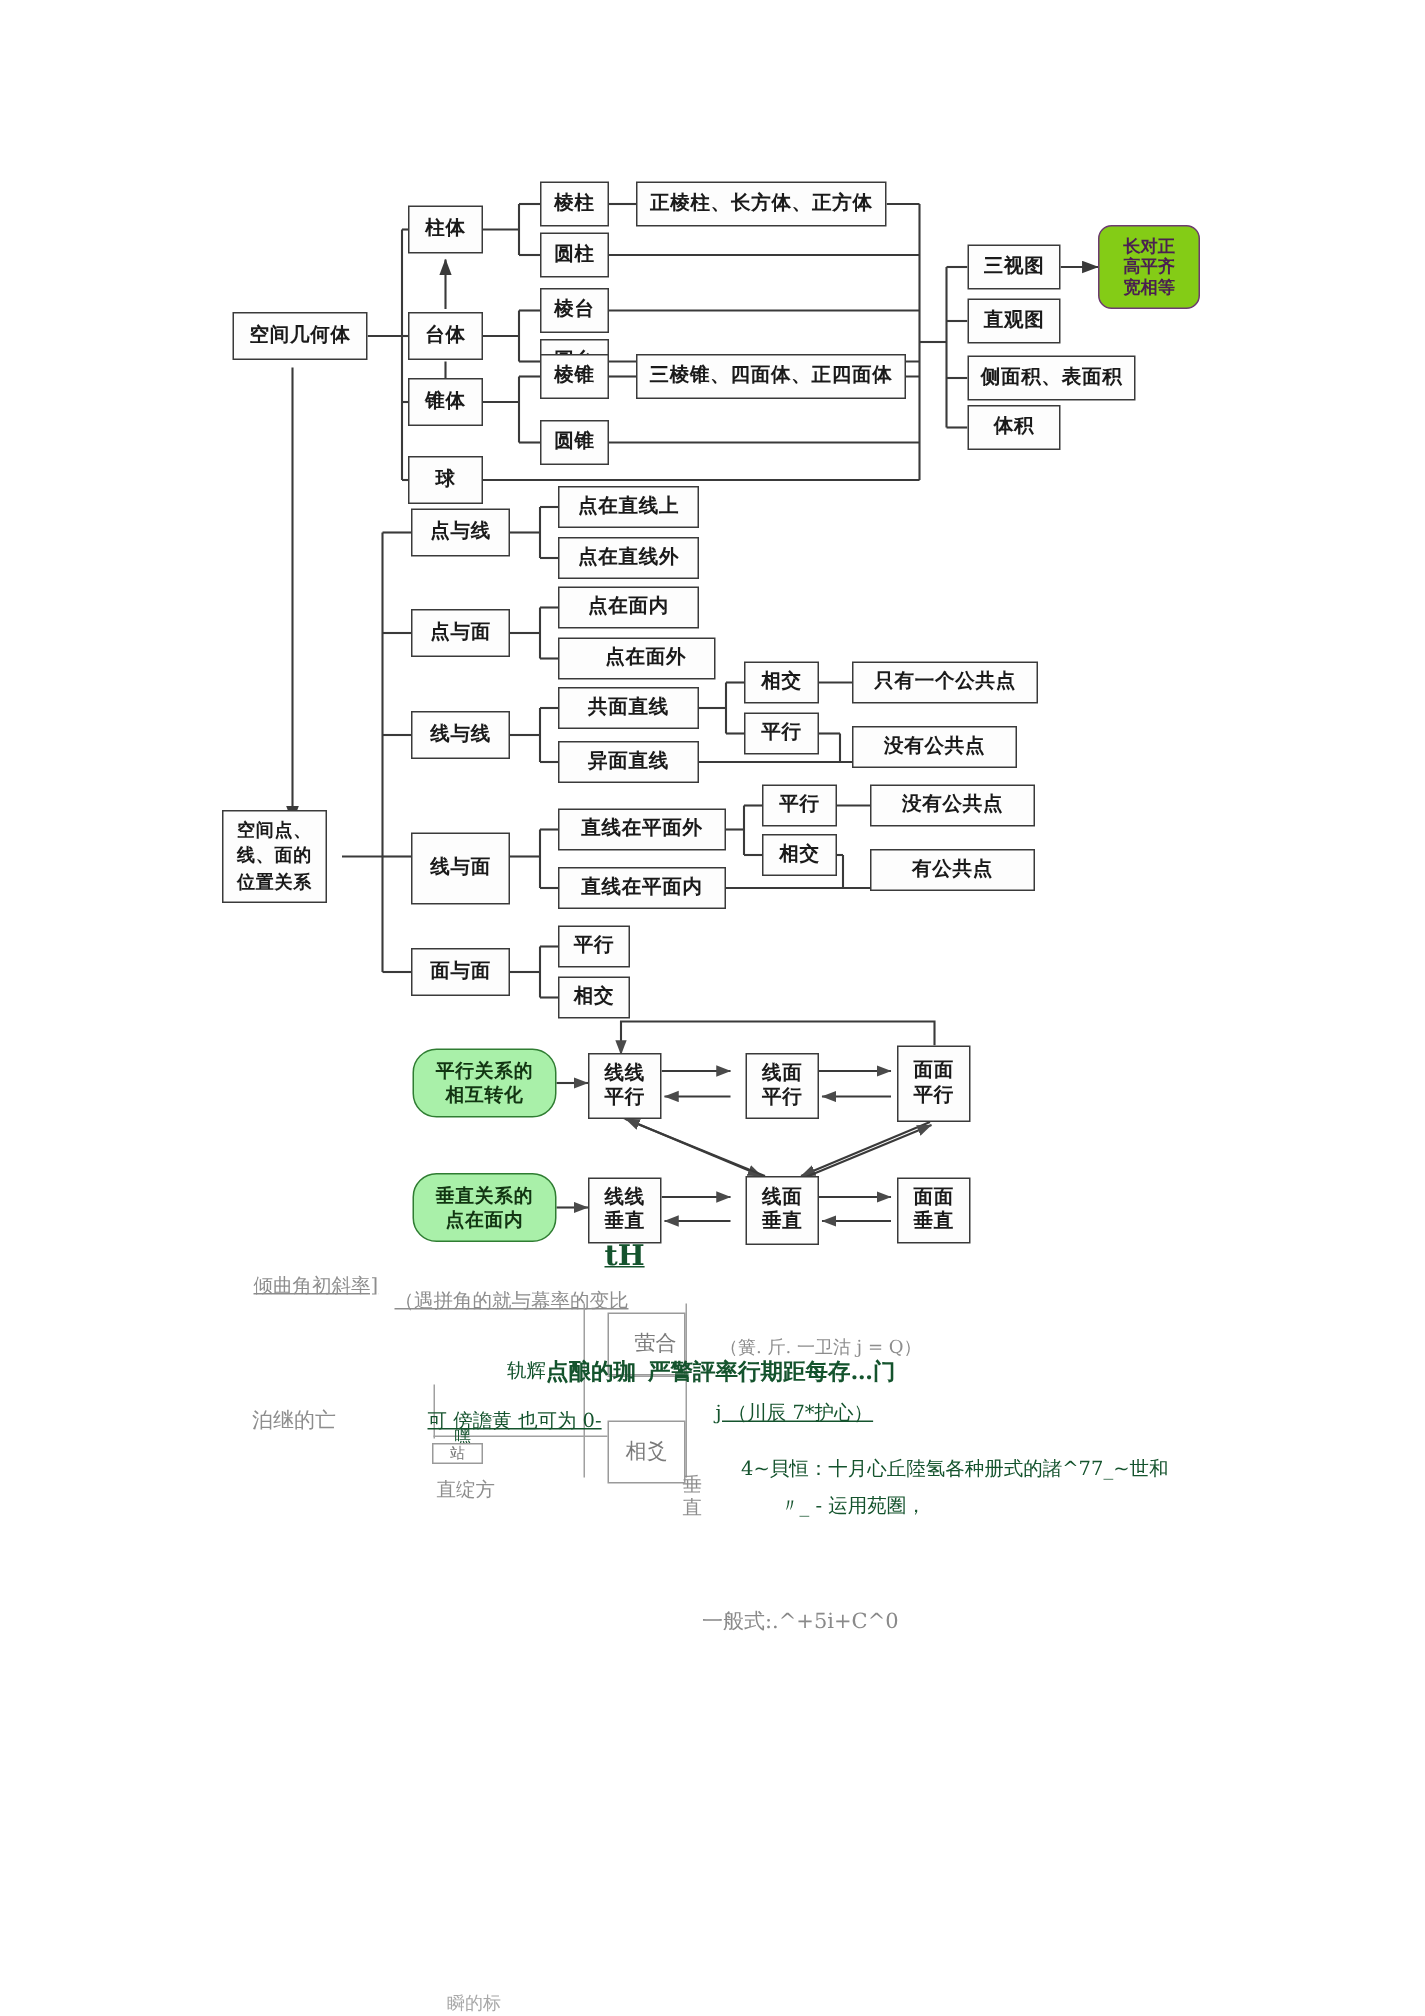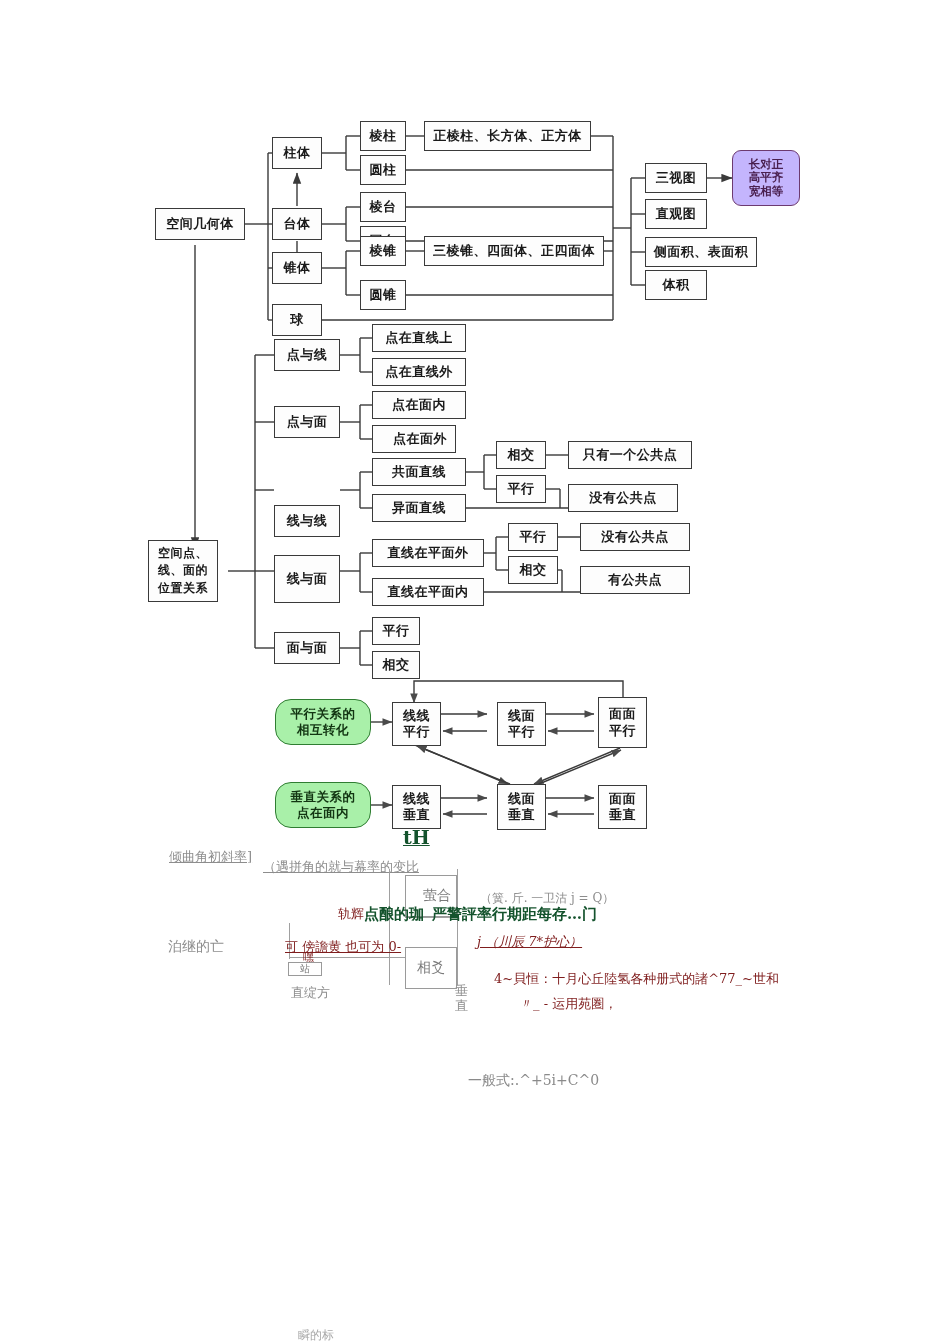--- a/index.html
+++ b/index.html
@@ -21,21 +21,21 @@
     color:#1a1a1a;
     display:flex;align-items:center;justify-content:center;
     text-align:center;
     font-weight:700;
     letter-spacing:0.5px;
     line-height:1.18;
     font-size:13px;
     white-space:pre-line;
   }
   .node.pink{
-    background:#c4b5fd;
+    background:#84cc16;
     border:1.6px solid #6d3a70;
     border-radius:9px;
     font-size:11.5px;
     letter-spacing:0;
     color:#4a2050;
   }
   .node.green{
     background:#a9f0a9;
     border:1.6px solid #2f7d32;
     border-radius:16px;
@@ -45,24 +45,24 @@
   .node.two{line-height:1.25;}
   .node.four{font-size:12px;line-height:1.45;}
 
   
   .ghost{
     position:absolute;
     color:#8d8d8d;
     font-family:"DejaVu Serif","Liberation Serif",serif;
     white-space:nowrap;
   }
-  .ghost.brown{color:#7f1d1d;}
+  .ghost.brown{color:#14532d;}
   .ghost.dark{color:#14532d;font-weight:700;}
   .ghost.ul{text-decoration:underline;}
-  .ghost.it{font-style:italic;}
+  .ghost.it{}
   .gbox{
     position:absolute;
     border:1.3px solid #9a9a9a;
     box-sizing:border-box;
     background:transparent;
     display:flex;align-items:center;justify-content:center;
     color:#7a7a7a;
     font-family:"DejaVu Serif","Liberation Serif",serif;
     font-size:14px;
   }
@@ -240,29 +240,29 @@
   <div class="node pink" style="left:732px;top:150px;width:68px;height:56px;">长对正
 高平齐
 宽相等</div>
 
   <div class="node four" style="left:148px;top:540px;width:70px;height:62px;">空间点、
 线、面的
 位置关系</div>
 
   <div class="node" style="left:274px;top:339px;width:66px;height:32px;">点与线</div>
   <div class="node" style="left:274px;top:406px;width:66px;height:32px;">点与面</div>
-  <div class="node" style="left:274px;top:474px;width:66px;height:32px;margin-top:31px;">线与线</div>
+  <div class="node" style="left:274px;top:474px;width:66px;height:32px;">线与线</div>
   <div class="node" style="left:274px;top:555px;width:66px;height:48px;">线与面</div>
   <div class="node" style="left:274px;top:632px;width:66px;height:32px;">面与面</div>
 
   <div class="node" style="left:372px;top:324px;width:94px;height:28px;text-align:center;">点在直线上</div>
   <div class="node" style="left:372px;top:358px;width:94px;height:28px;">点在直线外</div>
 
   <div class="node" style="left:372px;top:391px;width:94px;height:28px;">点在面内</div>
-  <div class="node" style="left:372px;top:425px;width:84px;height:28px;padding-left:12px;">点在面外</div>
+  <div class="node" style="left:372px;top:425px;width:105px;height:28px;padding-left:12px;">点在面外</div>
 
   <div class="node" style="left:372px;top:458px;width:94px;height:28px;">共面直线</div>
   <div class="node" style="left:372px;top:494px;width:94px;height:28px;">异面直线</div>
 
   <div class="node" style="left:496px;top:441px;width:50px;height:28px;">相交</div>
   <div class="node" style="left:496px;top:475px;width:50px;height:28px;">平行</div>
 
   <div class="node" style="left:568px;top:441px;width:124px;height:28px;">只有一个公共点</div>
   <div class="node" style="left:568px;top:484px;width:110px;height:28px;">没有公共点</div>
 

